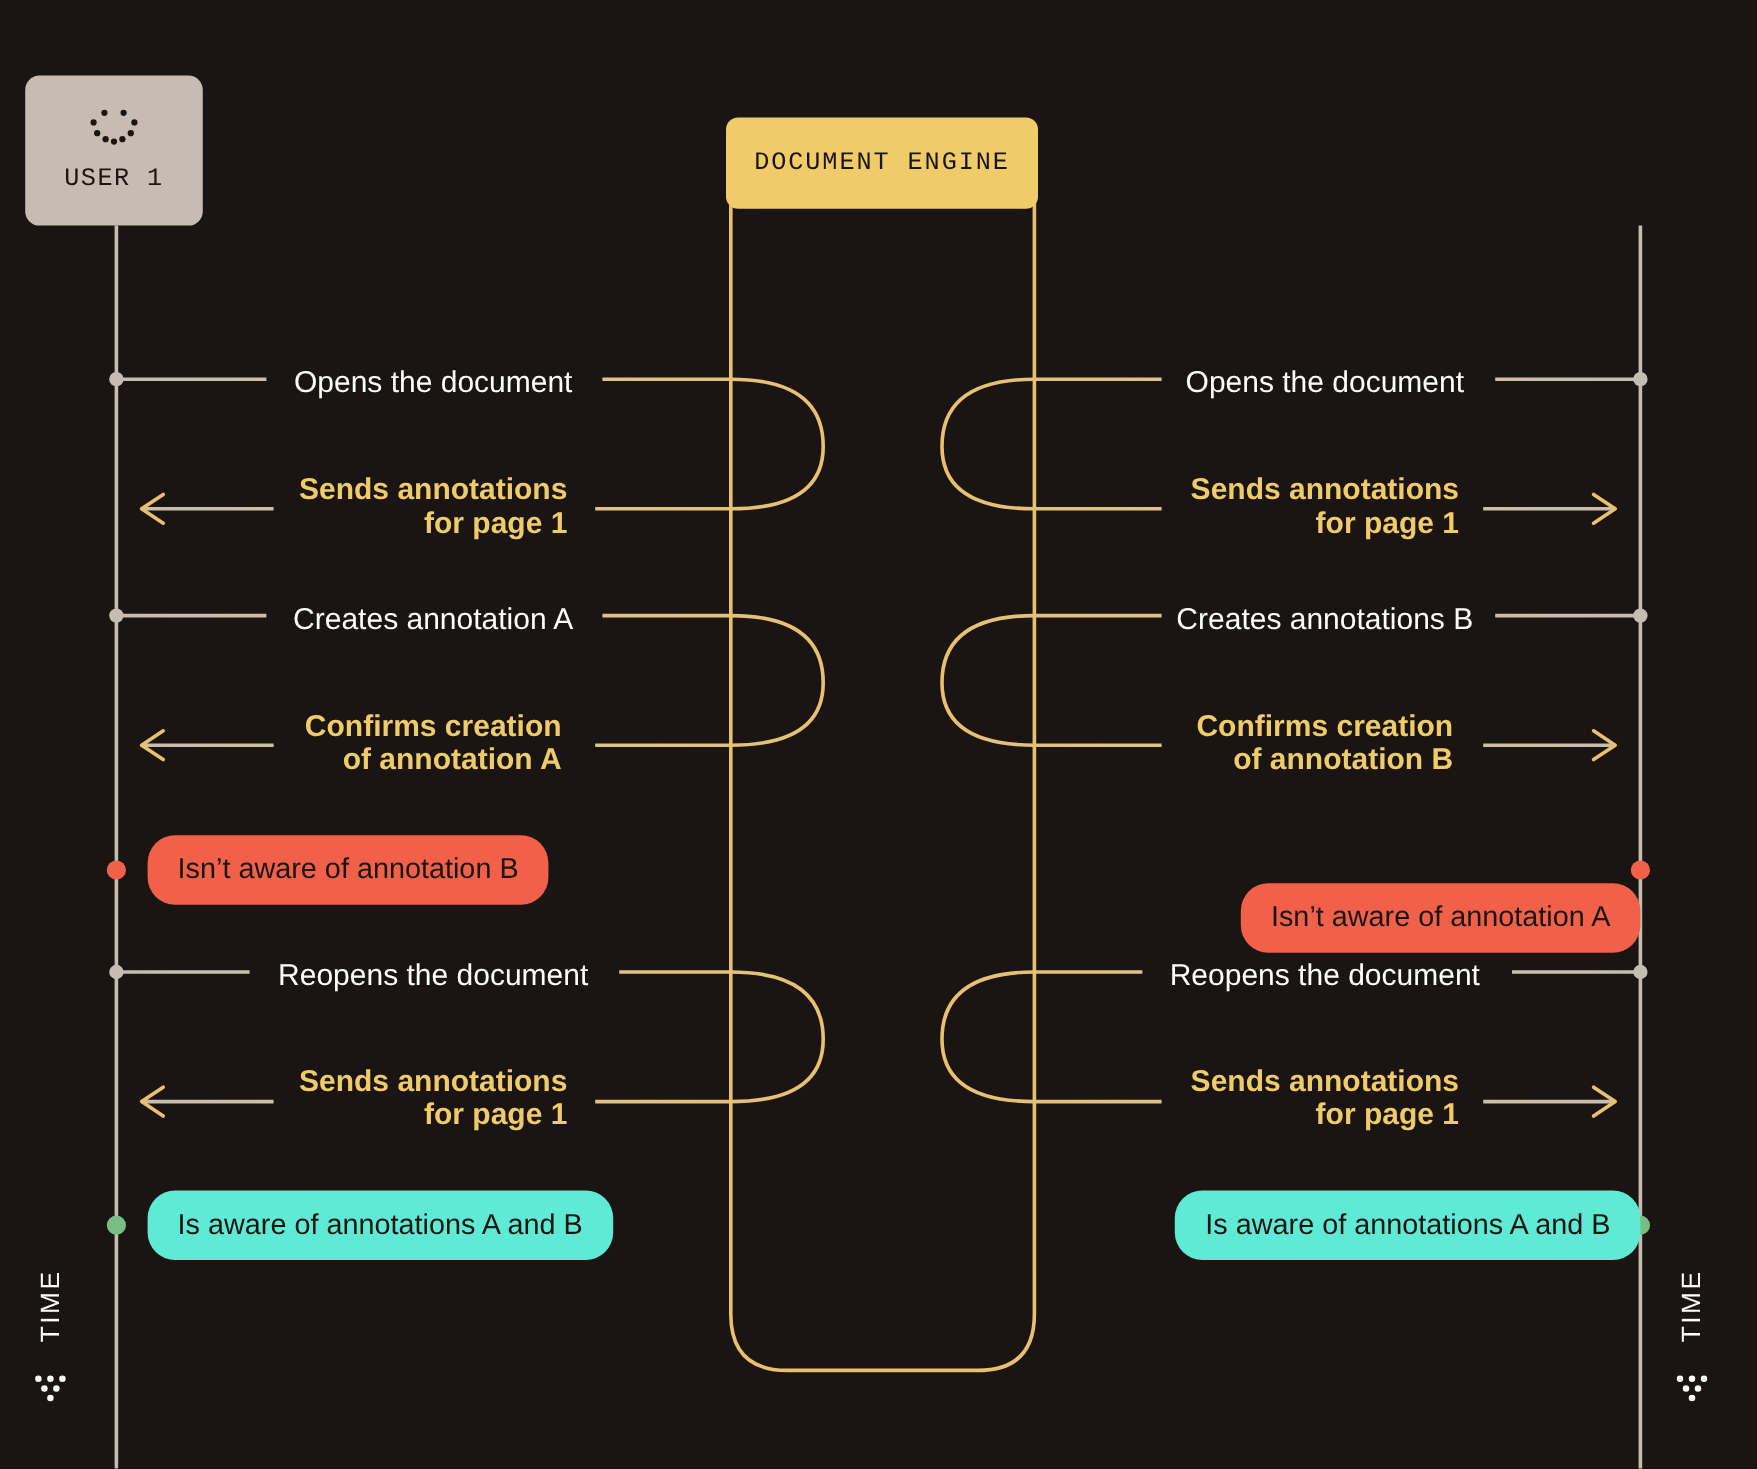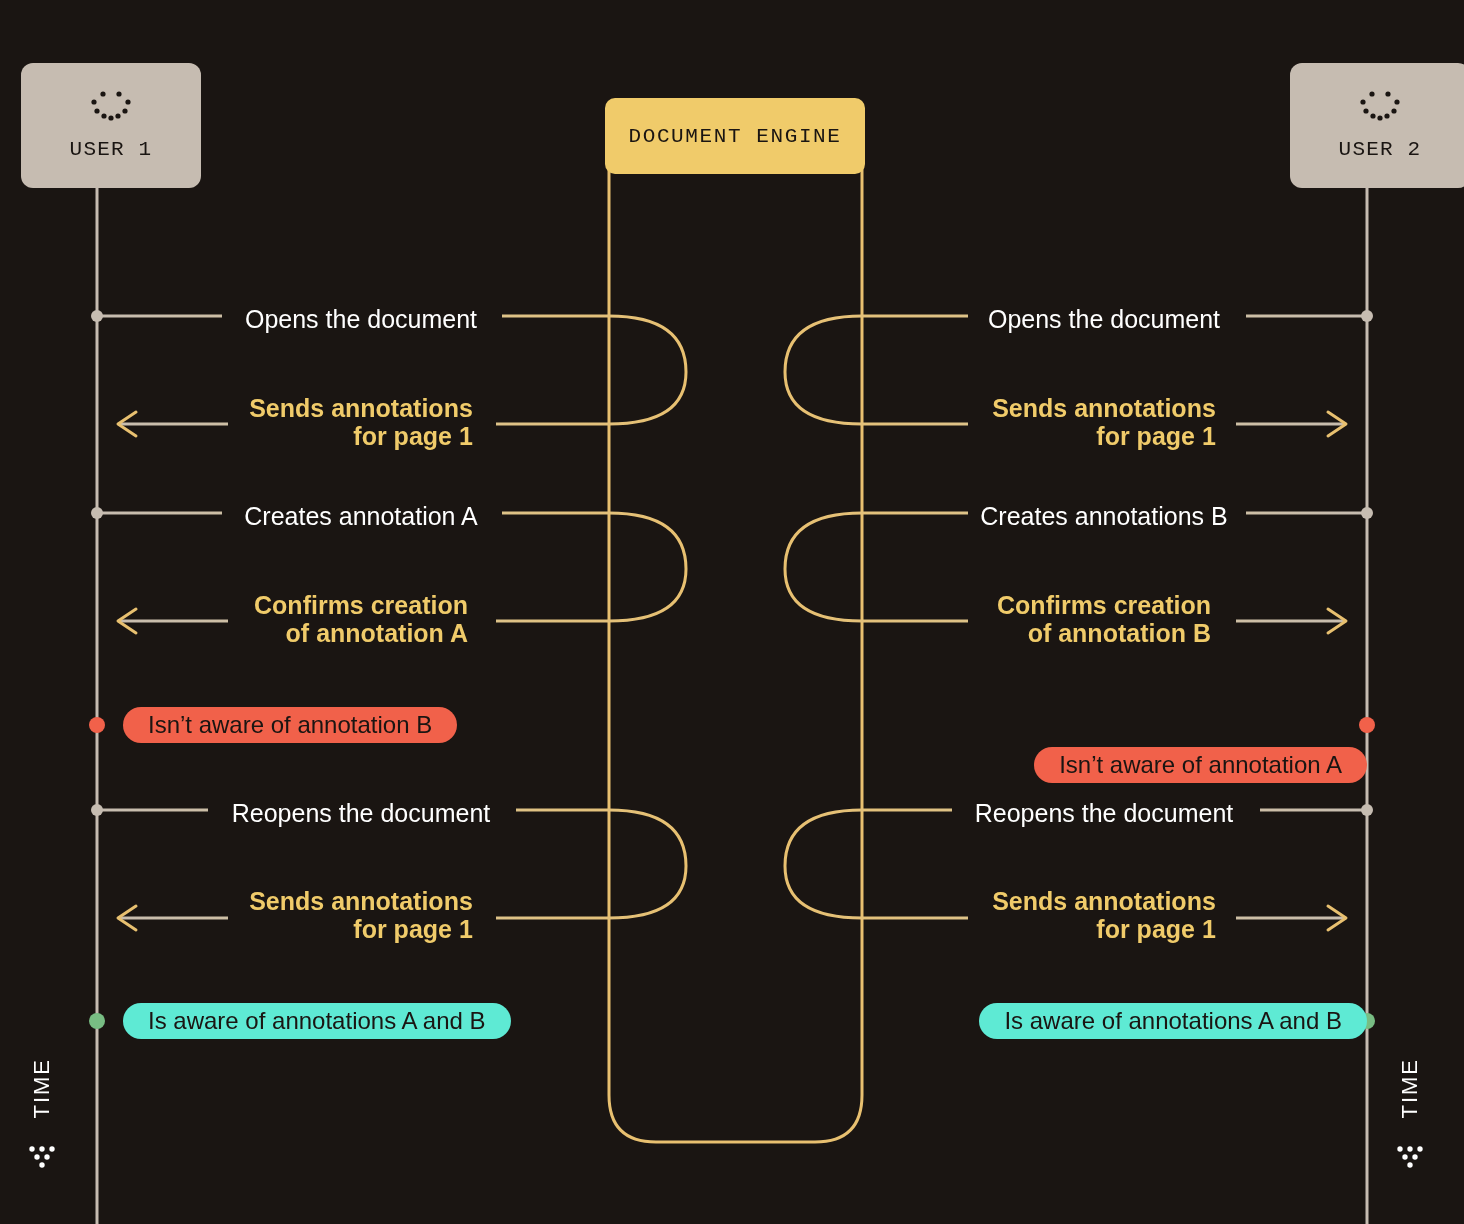--- a/index.html
+++ b/index.html
@@ -20,21 +20,21 @@
     position: absolute;
     top: 0; left: 0;
     width: 1464px;
     height: 1224px;
     pointer-events: none;
   }
 
   
   .actor {
     position: absolute;
-    width: 180px;
+    width: 148px;
     height: 125px;
     background: #c6bcb1;
     border-radius: 12px;
     display: flex;
     flex-direction: column;
     align-items: center;
     justify-content: center;
     gap: 14px;
   }
   .actor-label {
@@ -83,21 +83,21 @@
   .msg.res {
     font-size: 25px;
     color: #f0cb6a;
     transform: translate(-50%, -50%);
     font-weight: bold;
   }
 
   
   .pill {
     position: absolute;
-    height: 36px;
+    height: 58px;
     border-radius: 23px;
     display: flex;
     align-items: center;
     padding: 0 25px;
     font-size: 24px;
     color: #1a1512;
     white-space: nowrap;
     transform: translateY(-50%);
   }
   .pill.warn { background: #f1614a; }
@@ -199,36 +199,20 @@
         <circle cx="9" cy="21" r="2.6"></circle>
         <circle cx="37" cy="21" r="2.6"></circle>
         <circle cx="16" cy="26" r="2.6"></circle>
         <circle cx="30" cy="26" r="2.6"></circle>
         <circle cx="23" cy="28" r="2.6"></circle>
       </g>
     </svg>
     <div class="actor-label">USER 1</div>
   </div>
 
-  <div class="actor" id="actor-user2">
-    <svg width="46" height="34" viewBox="0 0 46 34">
-      <g fill="#1a1512">
-        <circle cx="15" cy="4" r="2.6"></circle>
-        <circle cx="31" cy="4" r="2.6"></circle>
-        <circle cx="6" cy="12" r="2.6"></circle>
-        <circle cx="40" cy="12" r="2.6"></circle>
-        <circle cx="9" cy="21" r="2.6"></circle>
-        <circle cx="37" cy="21" r="2.6"></circle>
-        <circle cx="16" cy="26" r="2.6"></circle>
-        <circle cx="30" cy="26" r="2.6"></circle>
-        <circle cx="23" cy="28" r="2.6"></circle>
-      </g>
-    </svg>
-    <div class="actor-label">USER 2</div>
-  </div>
 
   <div id="engine-box">
     <div class="engine-label">DOCUMENT ENGINE</div>
   </div>
 
   <div class="msg req" style="left:361px; top:319px;">Opens the document</div>
   <div class="msg res" style="left:361px; top:422px;">Sends annotations
 for page 1</div>
   <div class="msg req" style="left:361px; top:516px;">Creates annotation A</div>
   <div class="msg res" style="left:361px; top:619px;">Confirms creation

